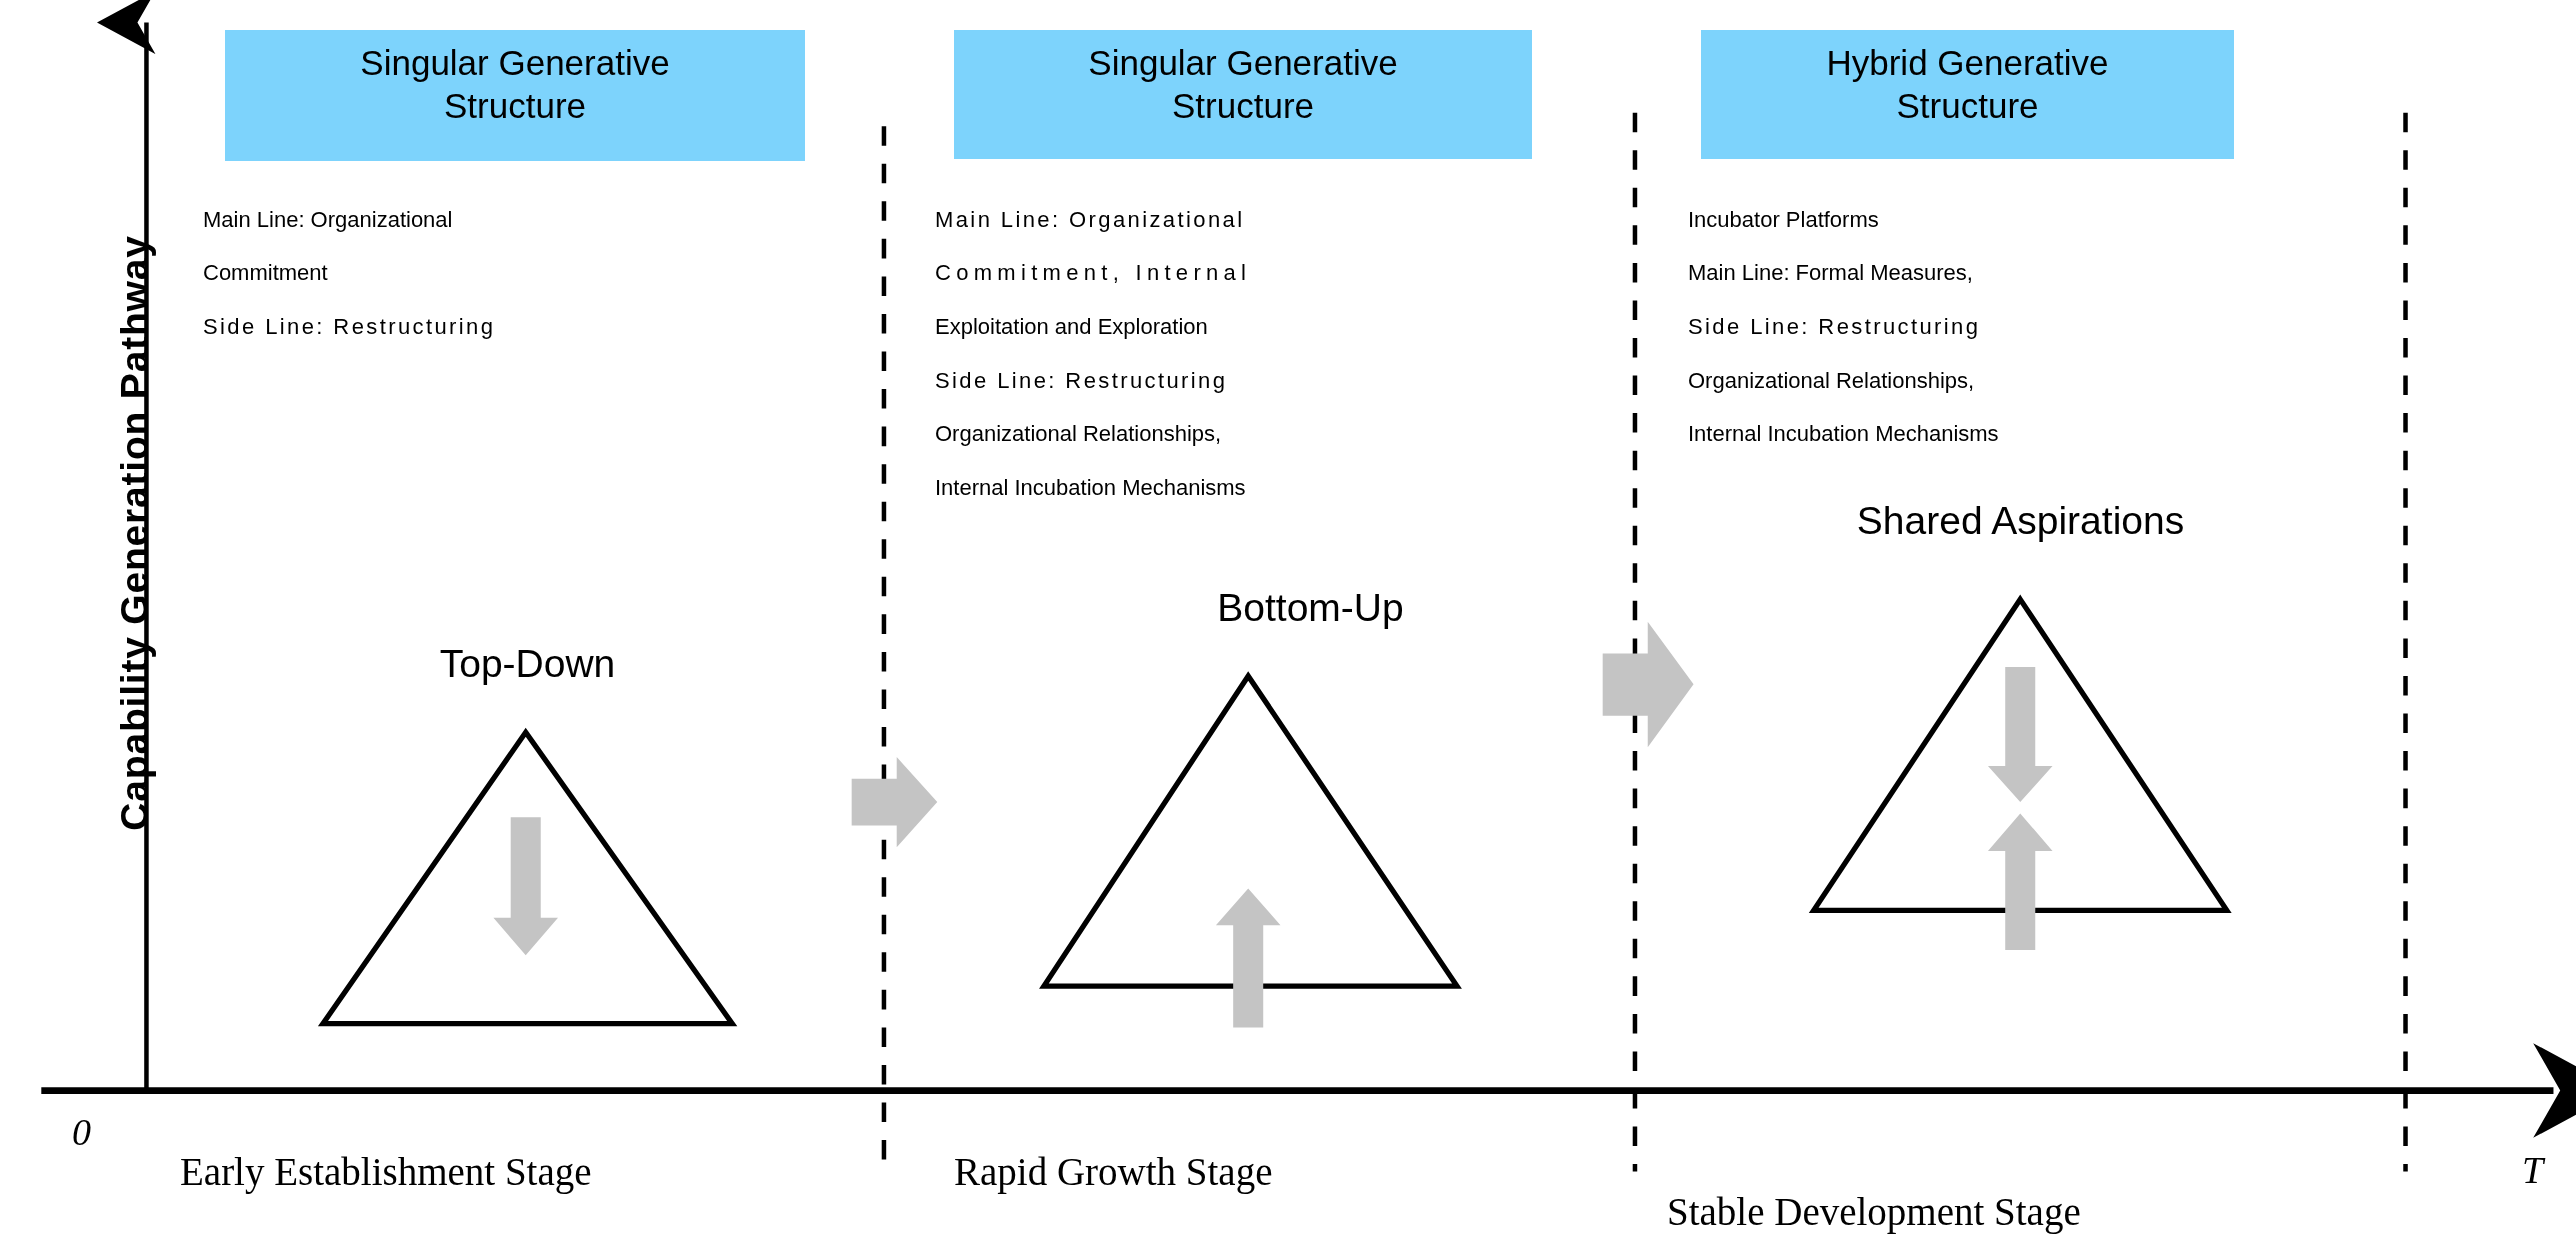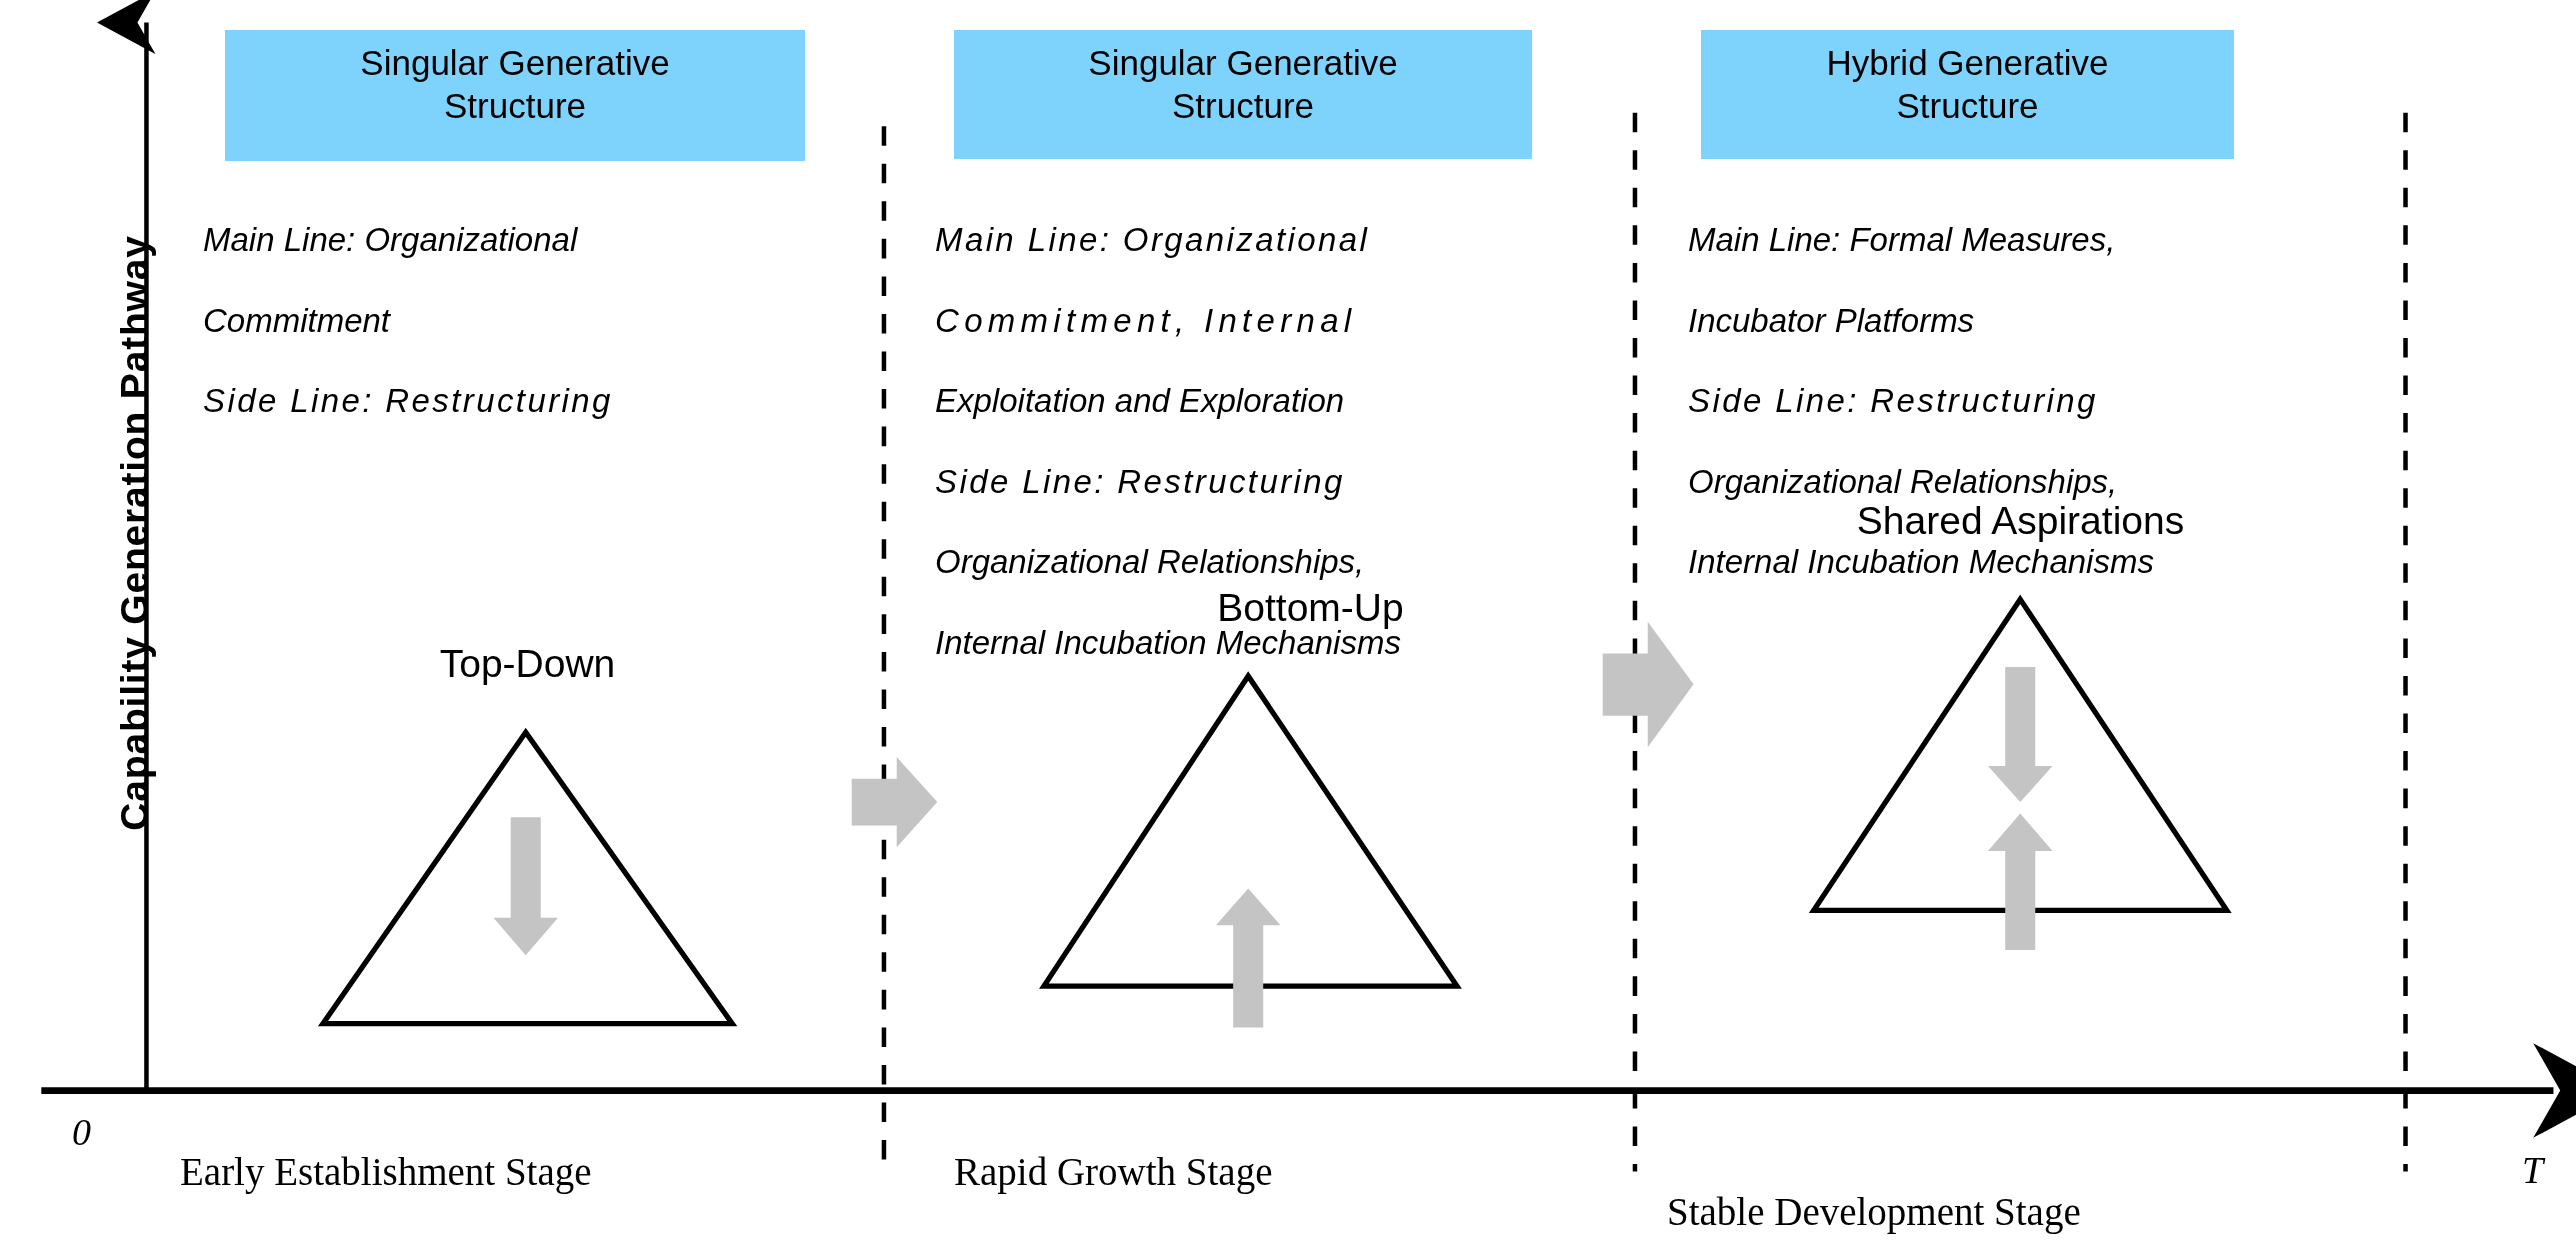--- a/index.html
+++ b/index.html
@@ -60,24 +60,23 @@
     background: #7dd3fc;
     text-align: center;
     font-size: 35px;
     line-height: 1.25;
     padding-top: 10.5px;
     box-sizing: border-box;
   }
   
   .stage-desc {
     position: absolute;
-    font-size: 33px;
+    font-size: 22px;
     line-height: 1.22;
     white-space: pre-line;
-    font-style: italic;
   }
   .stage-desc .spaced {
     letter-spacing: 2.4px;
   }
   
   .tri-label {
     position: absolute;
     font-size: 39px;
     text-align: center;
     white-space: nowrap;
@@ -163,22 +162,22 @@
   </div>
 
   <div class="tri-label" style="left:1104px; top:586px; width:413px;text-align:center;">Bottom-Up</div>
 
   <div class="stage-name" style="left:954px; top:1149px; width:593px;">Rapid Growth Stage</div>
 
   <div class="stage-box" style="left: 1701px; top: 30px; width: 533px; height: 129px; white-space: pre-line;">Hybrid Generative
 Structure</div>
 
   <div class="stage-desc" style="left:1688px; top:180px; width:676px;">
+    <div>Incubator Platforms</div>
     <div>Main Line: Formal Measures,</div>
-    <div>Incubator Platforms</div>
     <div class="spaced">Side Line: Restructuring</div>
     <div>Organizational Relationships,</div>
     <div>Internal Incubation Mechanisms</div>
   </div>
 
   <div class="tri-label" style="left:1795px; top:499px; width:451px;">Shared Aspirations</div>
 
   <div class="stage-name" style="left:1667px; top:1189px; width:706px;">Stable Development Stage</div>
 
 </div>

